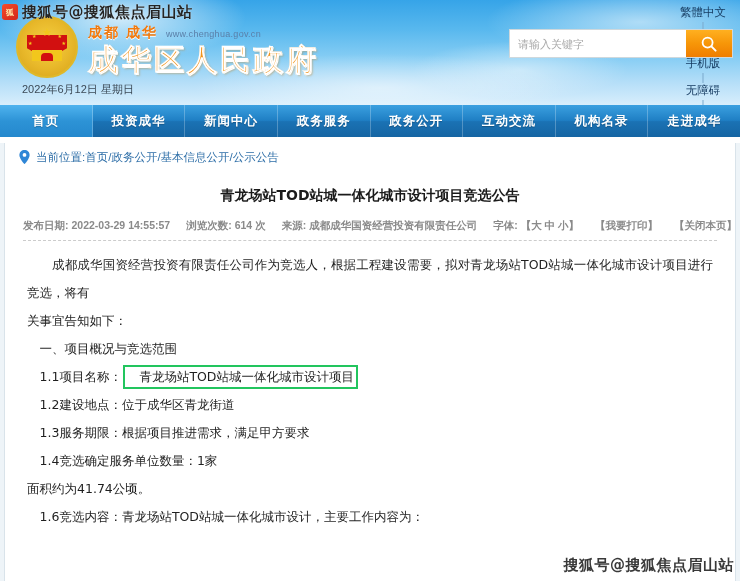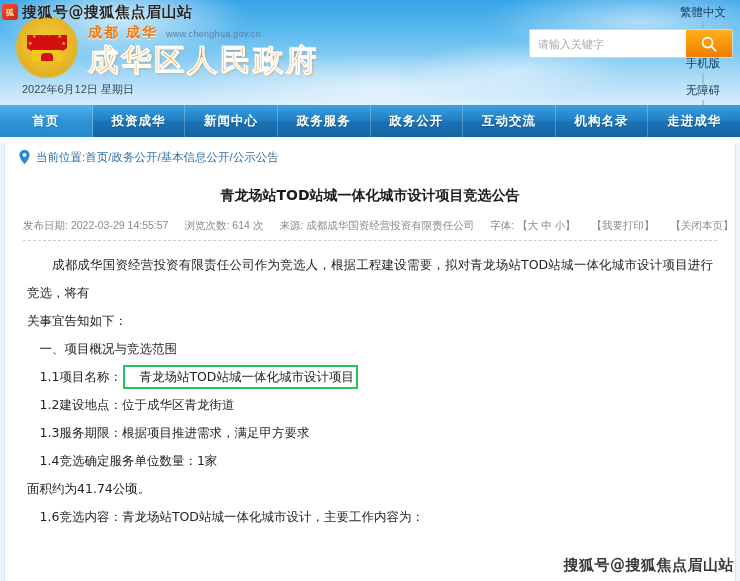--- a/index.html
+++ b/index.html
@@ -100,21 +100,21 @@
   .toplinks a { color: #14395f; text-decoration: none; padding: 0 6px; }
   .toplinks .sep { color: #7aa8cc; }
 
   
   .searchwrap {
     position: absolute; right: 8px; top: 30px;
     display: flex; height: 27px;
     box-shadow: 0 0 0 1px #cfd8dc;
   }
   .searchwrap input {
-    width: 156px; height: 27px; border: 0; outline: none;
+    width: 176px; height: 27px; border: 0; outline: none;
     background: #fff; padding: 0 8px; font-size: 11px; color: #333;
     font-family: "Liberation Sans", sans-serif;
   }
   .searchwrap input::placeholder { color: #a9a9a9; }
   .searchbtn {
     width: 46px; height: 27px; border: 0; cursor: pointer;
     background: linear-gradient(180deg, #ffb020 0%, #f79608 50%, #ef7d00 100%);
     display: flex; align-items: center; justify-content: center;
   }
   .searchbtn svg { display: block; }
@@ -192,20 +192,21 @@
   }
 
   .meta {
     display: flex; align-items: center; justify-content: flex-start;
     gap: 16px;
     font-size: 10.5px; color: #8a8a8a;
     margin: 14px 18px 0 18px;
     padding-bottom: 7px;
     border-bottom: 1px dashed #cccccc;
     white-space: nowrap;
+    font-weight: bold;
   }
   .meta .mi { display: inline-flex; align-items: baseline; gap: 3px; }
   .meta .num { color: #8a8a8a; }
   .meta .act { color: #8a8a8a; cursor: pointer; }
   .meta .fsz { cursor: pointer; }
 
   .article {
     padding: 10px 22px 0 22px;
     font-size: 12.5px;
     color: #1f1f1f;

